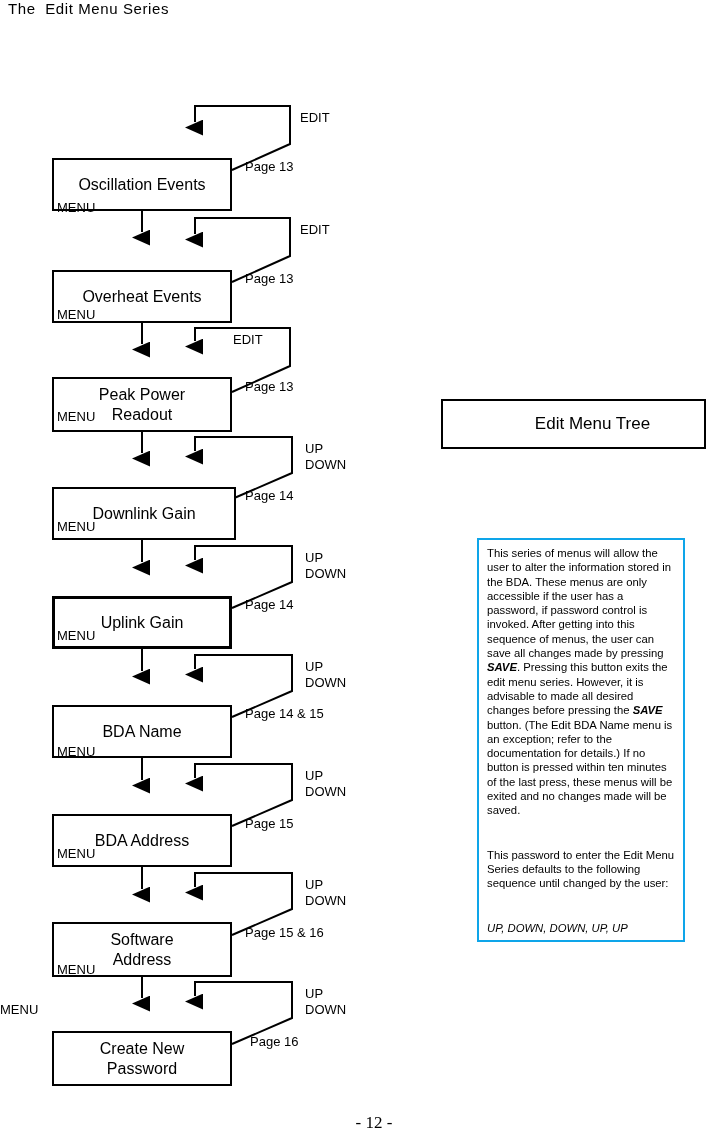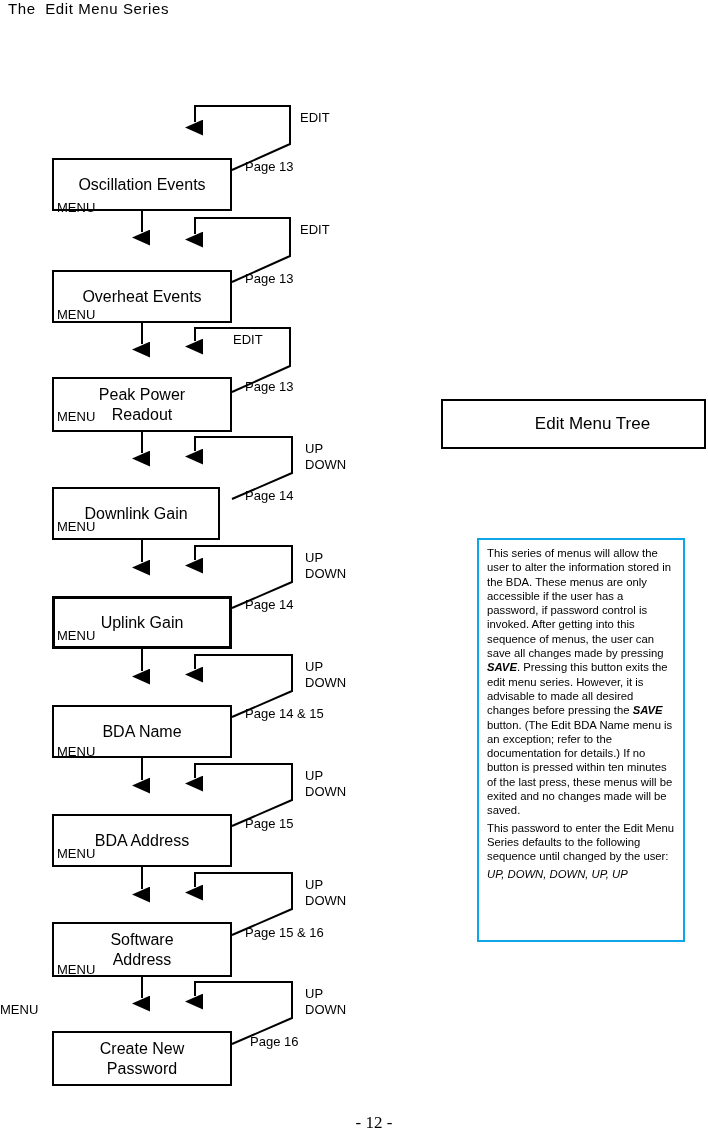--- a/index.html
+++ b/index.html
@@ -100,21 +100,21 @@
     border: 2px solid #0ea5e9;
     background: #fff;
     padding: 6px 7px 4px 8px;
     font-size: 11.3px;
     line-height: 14.3px;
   }
   .note-box p {
     margin: 0;
   }
   .note-box p.spacer-before {
-    margin-top: 3px;
+    margin-top: 30px;
   }
   .note-box b {
     font-weight: bold;
     font-style: italic;
   }
   .note-box i {
     font-style: italic;
   }
   
   .footer {
@@ -187,21 +187,21 @@
   <div class="menu-label" style="left:57px; top:307px;">MENU</div>
 
   <div class="node-box" style="left:52px; top:349px; width:180px; height:55px;">
     <span class="node-label">Peak Power
 Readout</span>
   </div>
   <div class="flow-label" style="left:233px; top:332px;">EDIT</div>
   <div class="page-ref" style="left:245px; top:379px;">Page 13</div>
   <div class="menu-label" style="left:57px; top:409px;">MENU</div>
 
-  <div class="node-box" style="left:52px; top:459px; width:168px; height:53px;justify-content:center;">
+  <div class="node-box" style="left:52px; top:459px; width:184px; height:53px;justify-content:center;">
     <span class="node-label">Downlink Gain</span>
   </div>
   <div class="flow-label" style="left:305px; top:441px;">UP
 DOWN</div>
   <div class="page-ref" style="left:245px; top:488px;">Page 14</div>
   <div class="menu-label" style="left:57px; top:519px;">MENU</div>
 
   <div class="node-box" style="left:52px; top:568px; width:180px; height:53px; border-width:3px;">
     <span class="node-label">Uplink Gain</span>
   </div>

